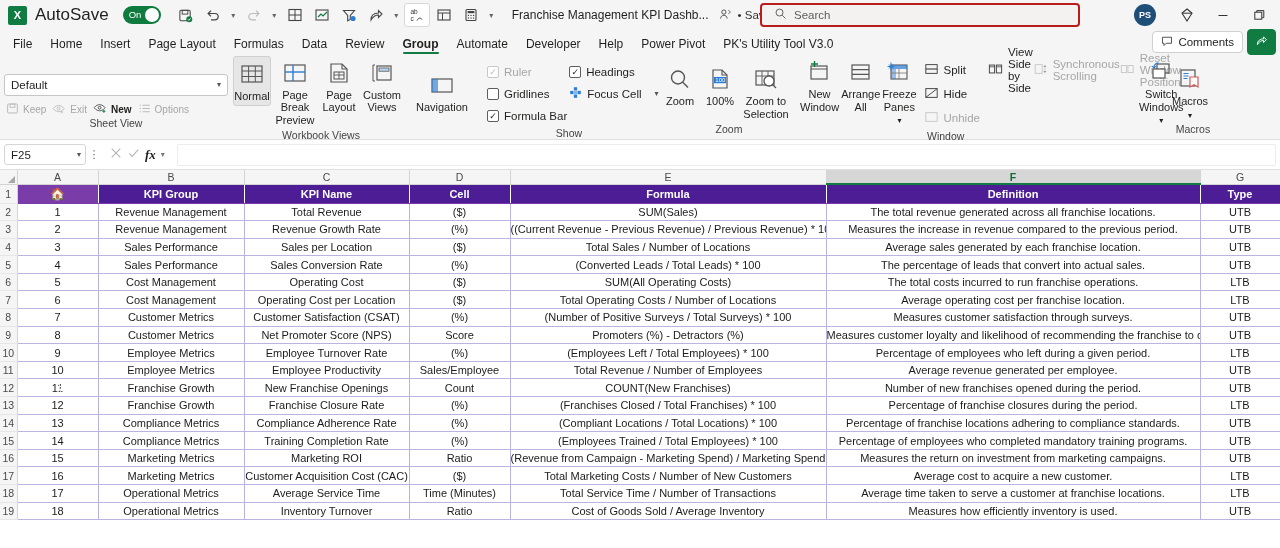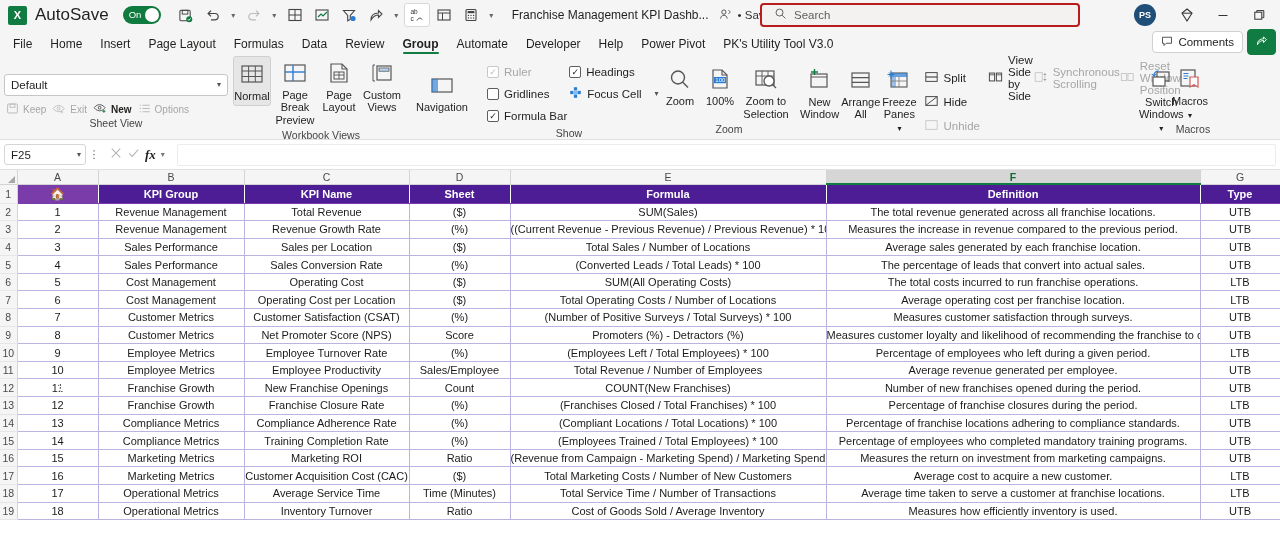--- a/index.html
+++ b/index.html
@@ -657,20 +657,21 @@
           <svg width="26" height="26" viewBox="0 0 26 26">
               <rect x="9" y="4" width="12" height="9" fill="none" stroke="#555" stroke-width="1.2"></rect>
               <rect x="5" y="9" width="12" height="9" fill="#fff" stroke="#555" stroke-width="1.2"></rect>
               <path d="M6 7.5a4.5 4.5 0 014.5-4.5" fill="none" stroke="#2b7cd3" stroke-width="1.3"></path>
               <path d="M4.2 6.2L6 8l1.8-1.8" fill="none" stroke="#2b7cd3" stroke-width="1.1"></path>
             </svg>
         </div>
         <div class="lbl"><span>Switch Windows</span> <span style="font-size:8px">▾</span></div>
       </div>
     </div>
+    <div class="rgroup-label" style="text-align:left; padding-left:128px;">Window</div>
   </div>
   <div class="rsep"></div>
 
   <div class="rgroup" style="width:66px">
     <div class="rgroup-body">
       <div class="bigbtn" style="width:60px">
         <div class="ic">
           <svg width="26" height="26" viewBox="0 0 26 26">
               <rect x="4" y="3" width="14" height="16" fill="none" stroke="#555" stroke-width="1.2"></rect>
               <path d="M6.5 6.5h5M6.5 9h5M6.5 11.5h4" stroke="#2b7cd3" stroke-width="1"></path>
@@ -732,21 +733,21 @@
       </tr>
     </thead>
     <tbody>
       <tr class="hdrrow">
         <td class="rowhead">1</td>
         <td class="hcell homecell">
           <span class="house">🏠</span>
         </td>
         <td class="hcell">KPI Group</td>
         <td class="hcell">KPI Name</td>
-        <td class="hcell">Sheet</td>
+        <td class="hcell">Cell</td>
         <td class="hcell">Formula</td>
         <td class="hcell">Definition</td>
         <td class="hcell">Type</td>
       </tr>
 
       </tbody>
       <tbody id="rowsHost">
         <tr>
           <td class="rowhead">2</td>
           <td class="cell">1</td>

